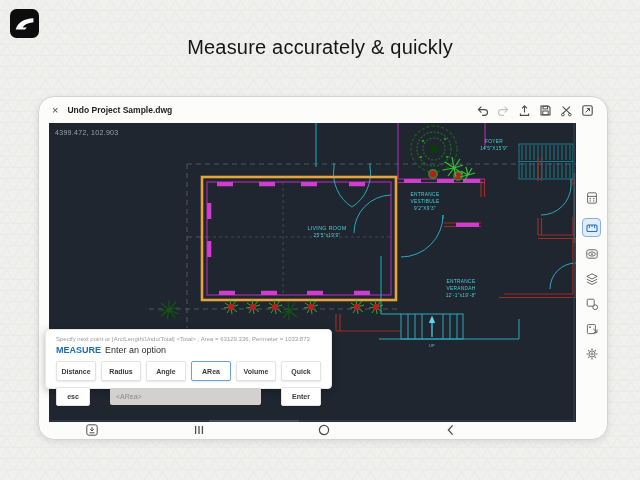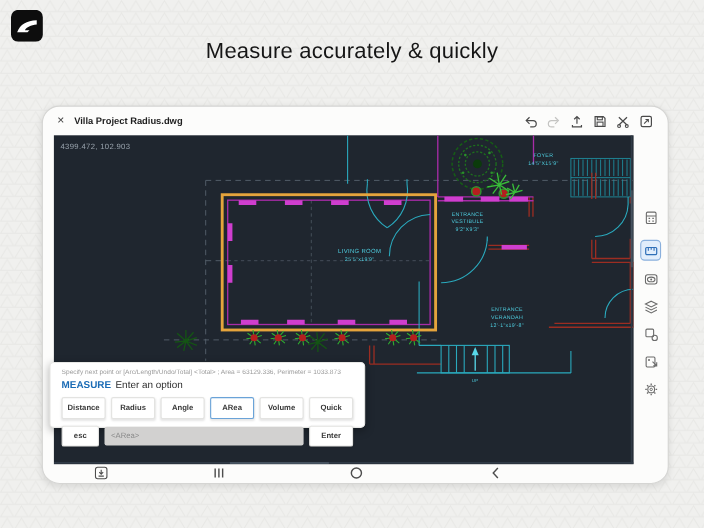--- a/index.html
+++ b/index.html
@@ -53,21 +53,21 @@
   .cmdline{margin-top:3px;font-size:9px;color:#2e2e2e;}
   .cmdline .cmd{color:#1a6bb5;font-weight:bold;margin-right:4px;}
   .opts{display:flex;gap:5px;margin-top:6px;}
   .opt{
     flex:1;height:18px;background:#fff;border:1px solid #e3e3e1;border-radius:2px;
     display:flex;align-items:center;justify-content:center;
     font-size:7px;font-weight:bold;color:#3a3a3a;
     box-shadow:0 1px 2px rgba(0,0,0,.10);cursor:default;
   }
   .opt.active{border:1px solid #6aa3d8;}
-  .bottomrow{display:flex;gap:5px;margin-top:6px;align-items:center;}
+  .bottomrow{display:flex;gap:20px;margin-top:6px;align-items:center;}
   .esc-btn,.enter-btn{
     height:17px;background:#fff;border:1px solid #e3e3e1;border-radius:2px;
     font-size:7px;font-weight:bold;color:#3a3a3a;display:flex;align-items:center;justify-content:center;
     box-shadow:0 1px 2px rgba(0,0,0,.10);
   }
   .esc-btn{width:32px;}
   .enter-btn{width:38px;}
   .cmd-input{
     flex:1;height:17px;background:#d2d1d0;border:none;border-radius:2px;
     font-size:7px;color:#6e6e6e;padding:0 6px;box-sizing:border-box;outline:none;
@@ -95,21 +95,21 @@
   <rect x="0" y="0" width="29" height="29" rx="6.5" fill="#0d0d0d"></rect>
   <path d="M5.6,20.4 C8.4,12.8 14,9.8 23.4,9.3 L23.4,13.3 C17.8,13.8 14.3,15.8 12.6,18.4 L16.8,18.4 L15,20.4 Z" fill="#ffffff"></path>
 </svg>
 
 <h1 class="heading">Measure accurately &amp; quickly</h1>
 
 <div class="tablet">
 
   <div class="titlebar">
     <span class="close-x">×</span>
-    <span class="doc-title">Villa Project Radius.dwg</span>
+    <span class="doc-title">Undo Project Sample.dwg</span>
     <div class="tb-icons">
       <svg width="13" height="13" viewBox="0 0 13 13">
         <path d="M3,5.6 H8.6 a2.9,2.9 0 0 1 0,5.8 H6" fill="none" stroke="#4a4a4a" stroke-width="1.1"></path>
         <path d="M5.4,2.6 L2.4,5.6 L5.4,8.6" fill="none" stroke="#4a4a4a" stroke-width="1.1"></path>
       </svg>
       <svg width="13" height="13" viewBox="0 0 13 13">
         <path d="M10,5.6 H4.4 a2.9,2.9 0 0 0 0,5.8 H7" fill="none" stroke="#c4c4c2" stroke-width="1.1"></path>
         <path d="M7.6,2.6 L10.6,5.6 L7.6,8.6" fill="none" stroke="#c4c4c2" stroke-width="1.1"></path>
       </svg>
       <svg width="13" height="13" viewBox="0 0 13 13">

